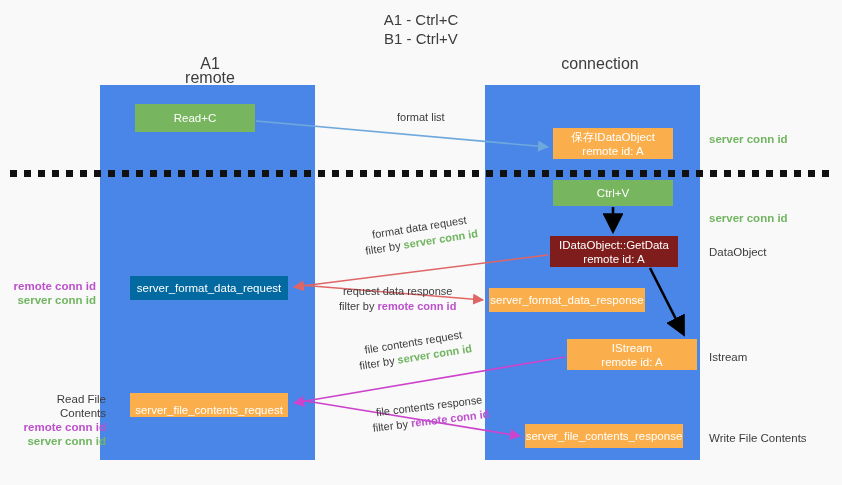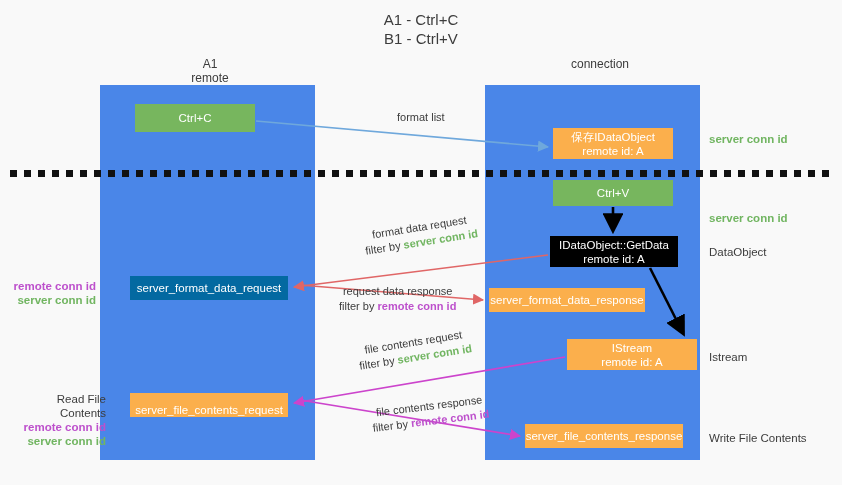--- a/index.html
+++ b/index.html
@@ -15,21 +15,21 @@
   .abs{position:absolute;}
 
   
   #title{
     left:0;top:10px;width:842px;text-align:center;
     font-size:15px;line-height:19px;color:#3c3c3c;
   }
 
   
   .col-head{
-    text-align:center;font-size:12px;line-height:14px;color:#3c3c3c;
+    text-align:center;font-size:16px;line-height:14px;color:#3c3c3c;
   }
   #head-a1{left:130px;top:57px;width:160px;}
   #head-b1{left:520px;top:57px;width:160px;}
 
   
   .lane{background:#4a86e8;}
   #lane-a{left:100px;top:85px;width:215px;height:375px;}
   #lane-b{left:485px;top:85px;width:215px;height:375px;}
 
   
@@ -41,21 +41,21 @@
   
   .node{
     box-sizing:border-box;
     display:flex;flex-direction:column;align-items:center;justify-content:center;
     color:#ffffff;font-size:11.5px;line-height:14px;text-align:center;
   }
 
   #n-ctrlc{left:135px;top:104px;width:120px;height:28px;background:#77b65e;}
   #n-save{left:553px;top:128px;width:120px;height:31px;background:#fbaf4c;}
   #n-ctrlv{left:553px;top:180px;width:120px;height:26px;background:#77b65e;}
-  #n-getdata{left:550px;top:236px;width:128px;height:31px;background:#000000;}
+  #n-getdata{left:550px;top:236px;width:128px;height:31px;background:#7f1d1d;}
   #n-istream{left:567px;top:339px;width:130px;height:31px;background:#fbaf4c;}
   #n-sfdreq{left:130px;top:276px;width:158px;height:24px;background:#0369a1;}
   #n-sfdres{left:489px;top:288px;width:156px;height:24px;background:#fbaf4c;}
   #n-sfcreq{left:130px;top:393px;width:158px;height:24px;background:#fbaf4c;justify-content:flex-end;}
   #n-sfcres{left:525px;top:424px;width:158px;height:24px;background:#fbaf4c;}
 
   
   .side{font-size:11.5px;line-height:14px;}
   .green-txt{color:#71b561;font-weight:bold;}
   .purple-txt{color:#bd50cc;font-weight:bold;}
@@ -131,21 +131,21 @@
     <path d="M 300 285 L 483 300" stroke="#e06666" stroke-width="1.6" fill="none" marker-end="url(#ah-red)"></path>
 
     <path d="M 565 357 L 294 403" stroke="#cc44cc" stroke-width="1.6" fill="none" marker-end="url(#ah-mag)"></path>
 
     <path d="M 300 400 L 520 436" stroke="#cc44cc" stroke-width="1.6" fill="none" marker-end="url(#ah-mag)"></path>
   </svg>
 
   <div class="abs" id="divider"></div>
 
   <div class="abs node" id="n-ctrlc">
-    <div>Ctrl+C</div>
+    <div>Read+C</div>
   </div>
 
   <div class="abs node" id="n-save">
     <div>保存IDataObject</div>
     <div>remote id: A</div>
   </div>
 
   <div class="abs node" id="n-ctrlv">
     <div>Ctrl+V</div>
   </div>

